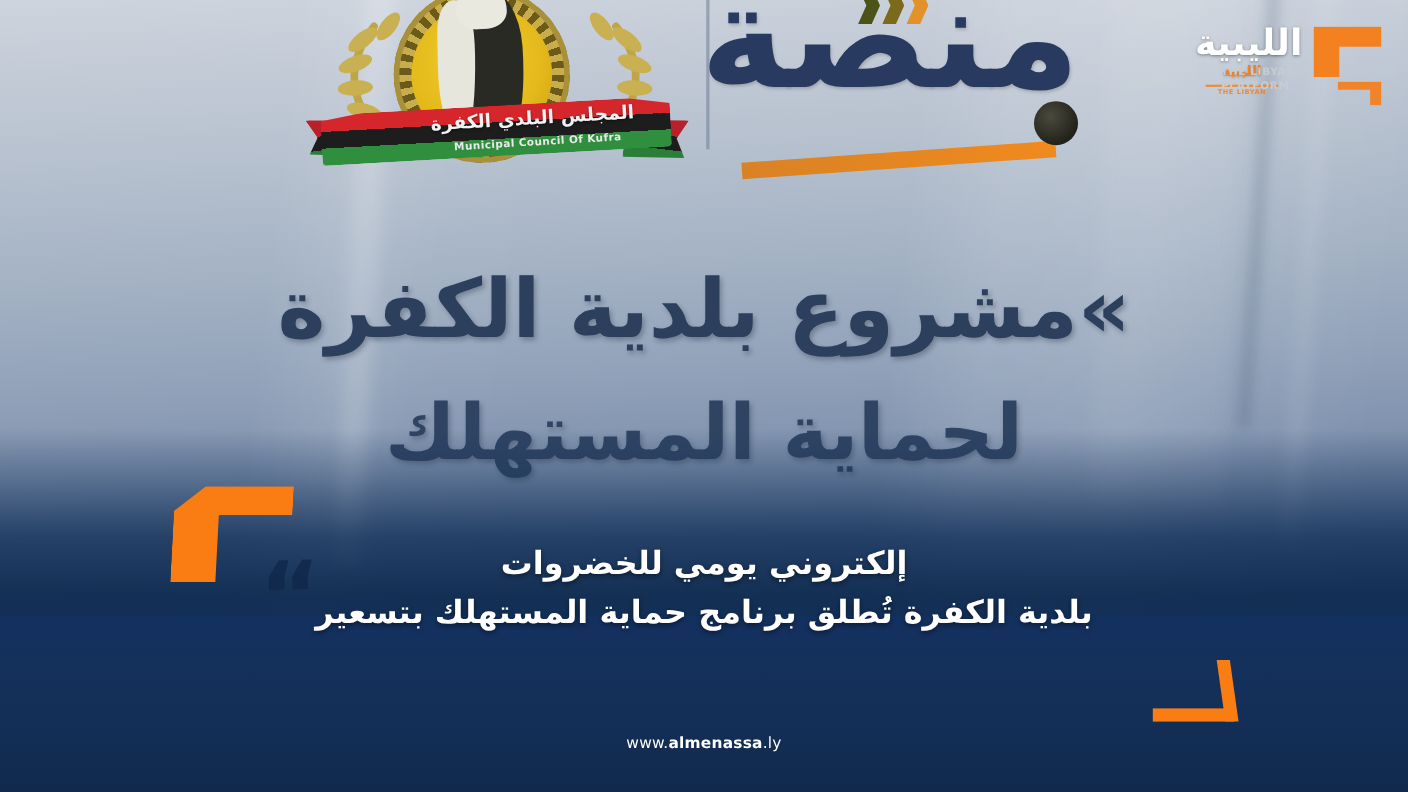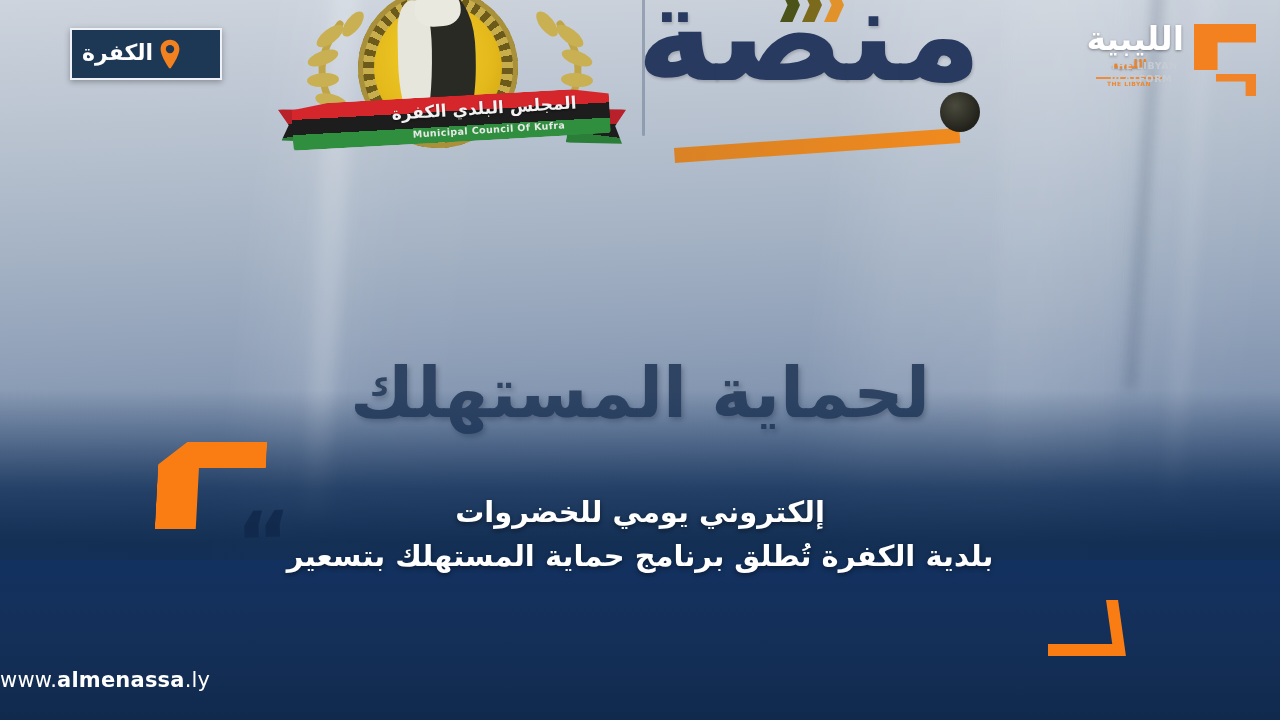--- a/index.html
+++ b/index.html
@@ -405,24 +405,24 @@
     font-weight: 700;
     line-height: 1.52;
     text-shadow: 0 2px 5px rgba(0,0,0,.45);
   }
 
   
   .site {
     position: absolute;
     left: 0; right: 0;
     top: 668px;
-    text-align: left;
+    text-align: center;
     direction: ltr;
     color: #ffffff;
-    font-size: 21px;
+    font-size: 14px;
     font-weight: 400;
     letter-spacing: .2px;
   }
   .site b { font-weight: 700; }
 </style>
 </head>
 <body>
 
 <div id="stage">
 
@@ -476,39 +476,33 @@
       <div class="logo2-chev">
           <i></i>
           <i></i>
           <i></i>
         </div>
       <div class="logo2-swoosh"></div>
       <div class="logo2-ball"></div>
     </div>
   </div>
 
+  <div class="photo-title photo-title-1">»مشروع بلدية الكفرة</div>
   <div class="photo-title photo-title-2">لحماية المستهلك</div>
 
   <div class="bottom-fade"></div>
   <div class="bottom-solid"></div>
 
   <div class="quote-mark">“</div>
   <div class="bracket-tl"></div>
   <div class="bracket-br">
     <i class="v"></i>
       <i class="h"></i>
   </div>
 
-  <div class="loc-badge">
-    <span class="loc-text">الكفرة</span>
-    <svg class="pin-icon" viewBox="0 0 22 30">
-      <path d="M11 0.8C5.6 0.8 1.6 4.8 1.6 10.1c0 6.9 8.1 18.4 8.4 18.9.5.6 1.5.6 2 0 .3-.5 8.4-12 8.4-18.9C20.4 4.8 16.4.8 11 .8z" fill="#f3811f"></path>
-      <circle cx="11" cy="10.1" r="4.2" fill="#1d3855"></circle>
-    </svg>
-  </div>
 
   <div class="brand">
     <div class="brand-mark">
       <div class="arm-top"></div>
       <div class="arm-bot"></div>
     </div>
     <div class="brand-ar">الليبية</div>
     <div class="brand-ar2">الليبية</div>
     <div class="brand-ar2-rule"></div>
     <div class="brand-ar2-sub">THE LIBYAN</div>

